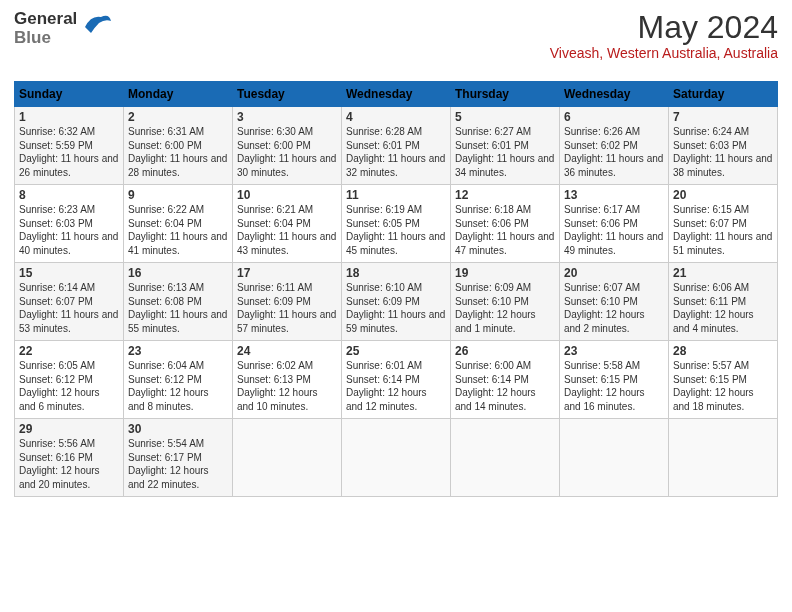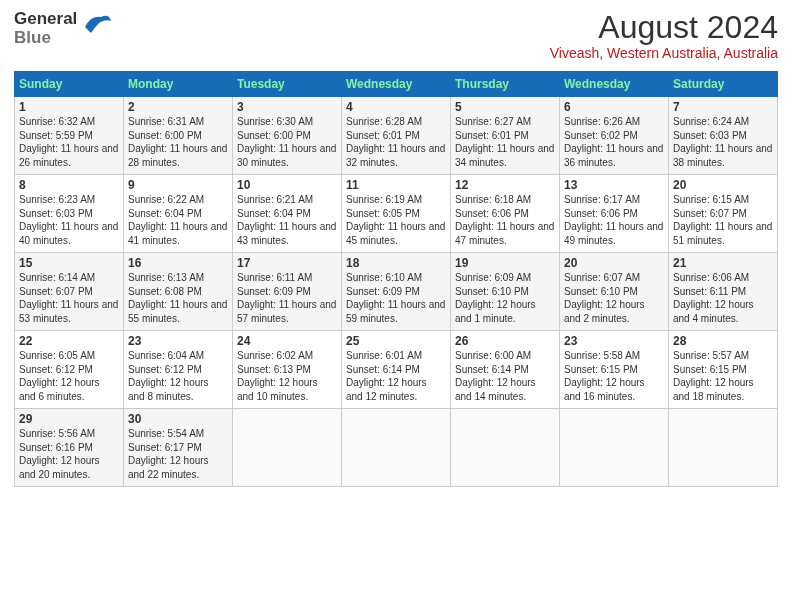--- a/index.html
+++ b/index.html
@@ -13,21 +13,21 @@
     .page {
       width: 792px;
       min-height: 612px;
       padding: 10px 14px 10px 14px;
       background: #fff;
     }
     .header {
       display: flex;
       align-items: flex-start;
       justify-content: space-between;
-      margin-bottom: 10px;
+      margin-bottom: 20px;
     }
     .logo {
       display: flex;
       flex-direction: column;
       align-items: flex-start;
     }
     .logo-row {
       display: flex;
       align-items: center;
       gap: 2px;
@@ -46,21 +46,21 @@
       font-weight: normal;
       color: #b91c1c;
     }
     .calendar {
       width: 100%;
       border-collapse: collapse;
       table-layout: fixed;
     }
     .calendar thead th {
       background: #1a6bb5;
-      color: #86efac;
+      color: #000000;
       font-size: 12px;
       font-weight: bold;
       padding: 5px 4px;
       text-align: left;
       border: 1px solid #1a6bb5;
     }
     .calendar tbody td {
       border: 1px solid #ccc;
       vertical-align: top;
       padding: 3px 4px;
@@ -107,21 +107,21 @@
           </div>
         </div>
         <div style="color:#1a6bb5;font-size:28px;margin-left:2px;margin-top:-4px;">
           <svg width="32" height="32" viewBox="0 0 32 32" fill="none" xmlns="http://www.w3.org/2000/svg">
             <path d="M4 20 Q10 8 20 10 Q28 6 30 14 Q24 12 18 16 Q14 20 10 26 Z" fill="#1a6bb5"></path>
           </svg>
         </div>
       </div>
     </div>
     <div class="title-block">
-      <h1>August 2024</h1>
+      <h1>May 2024</h1>
       <h2>Viveash, Western Australia, Australia</h2>
     </div>
   </div>
 
   <table class="calendar">
     <thead>
       <tr>
         <th>Sunday</th>
         <th>Monday</th>
         <th>Tuesday</th>

